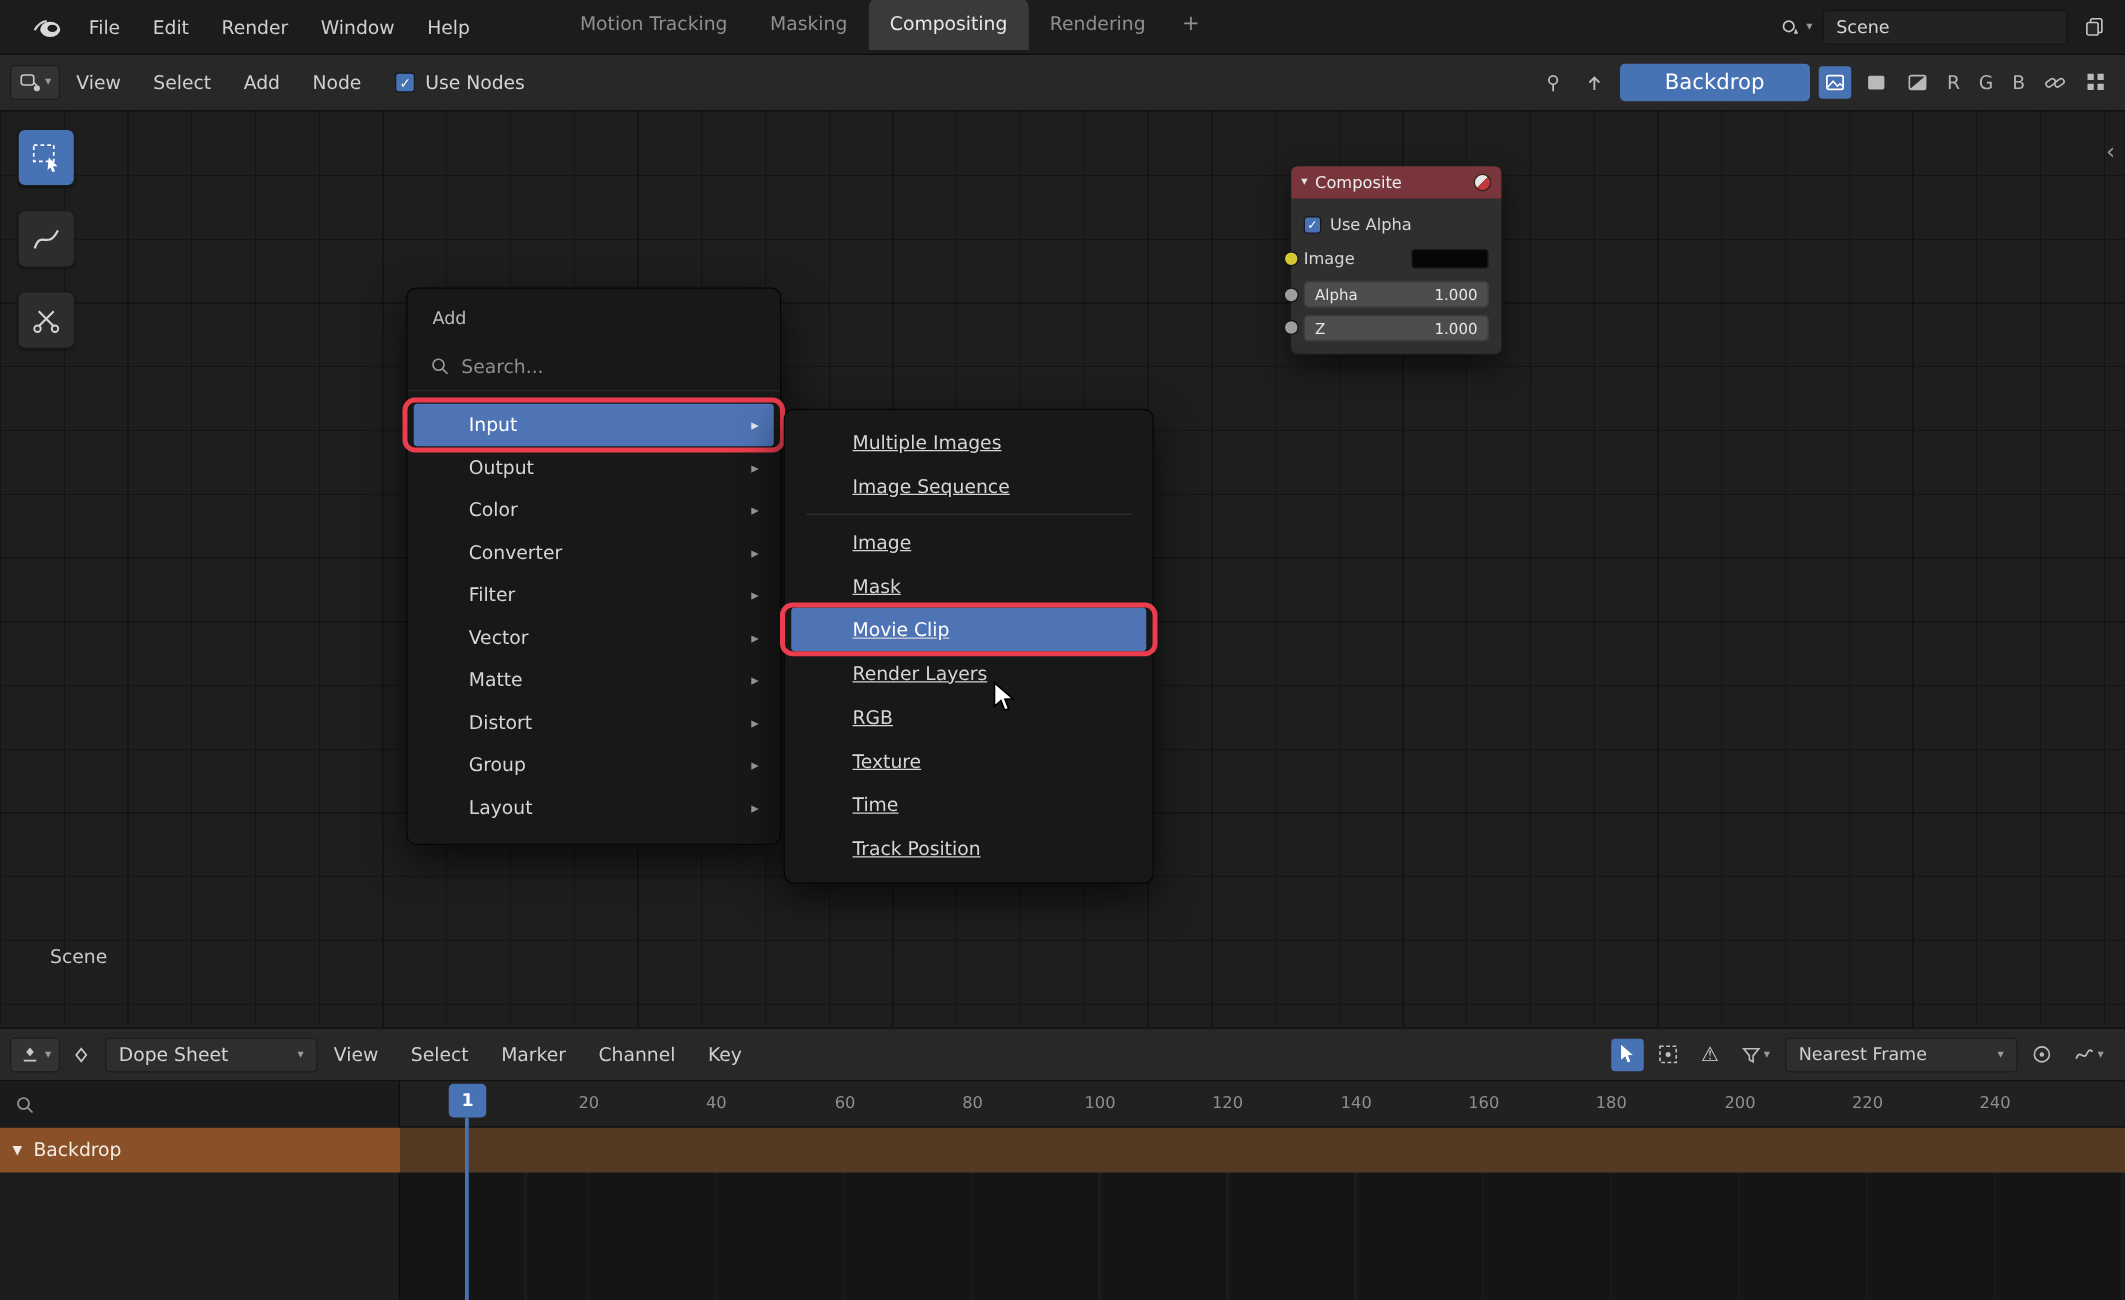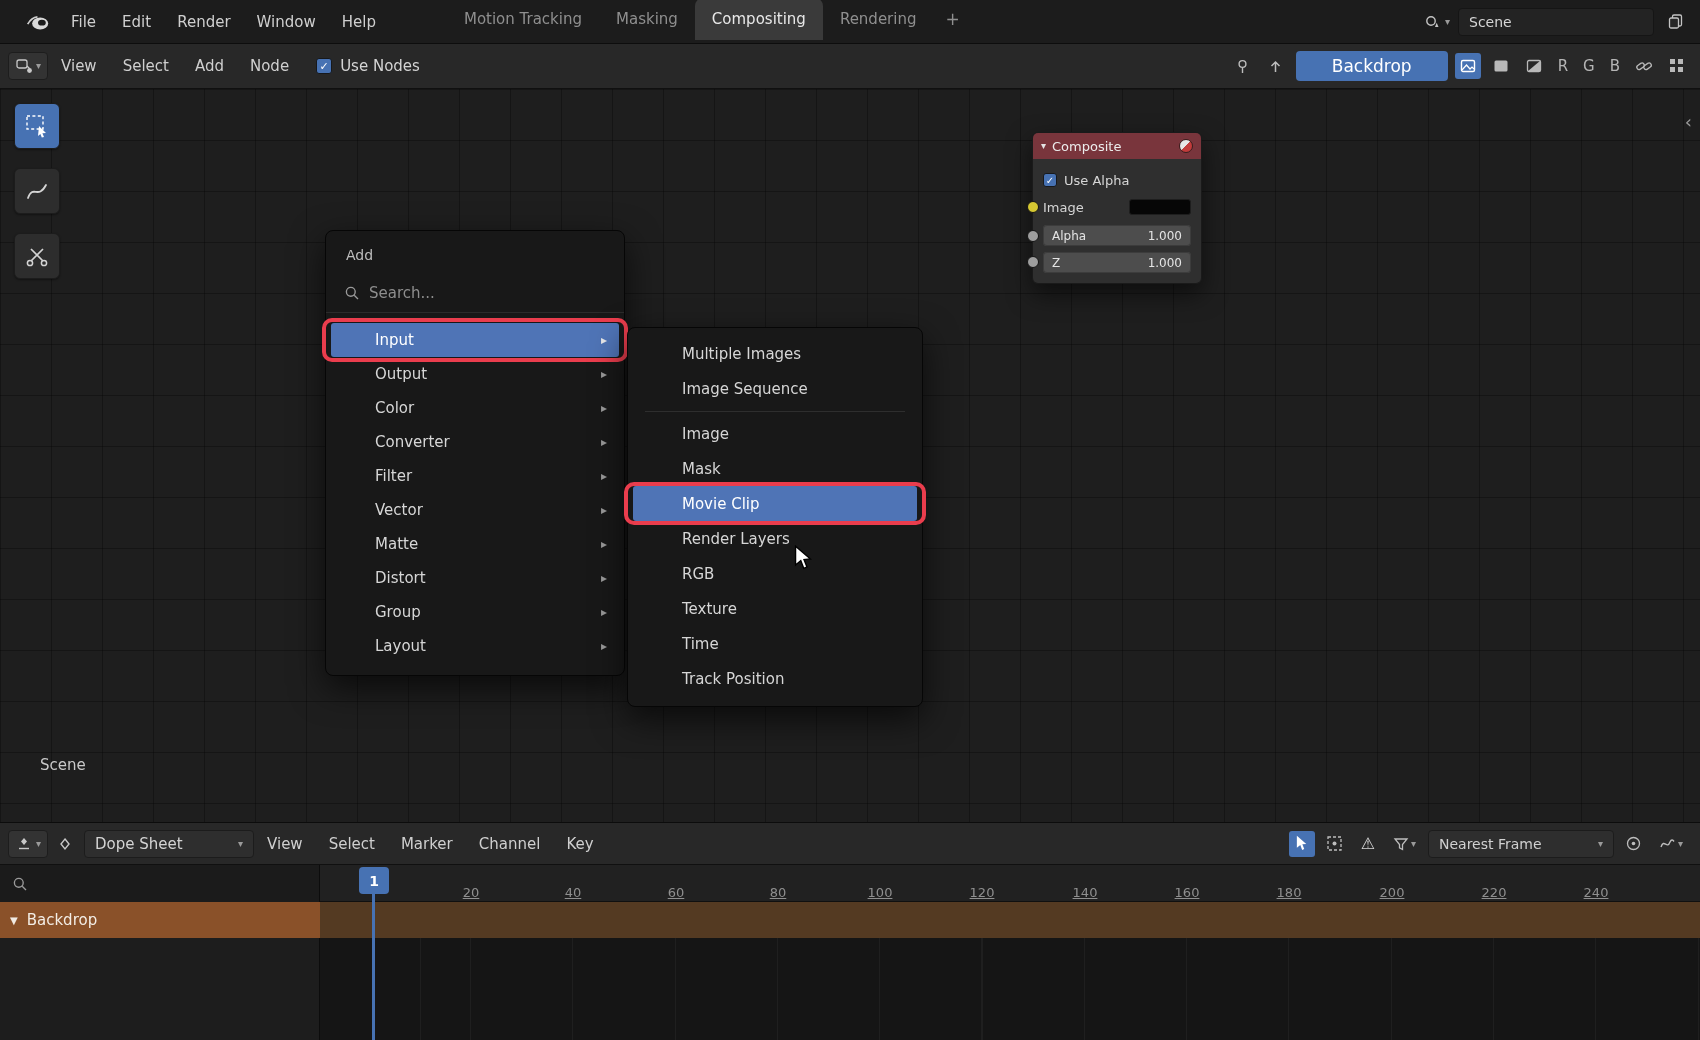--- a/index.html
+++ b/index.html
@@ -123,21 +123,21 @@
   .menu-item {
     position:relative; height:34px; display:flex; align-items:center;
     padding:0 12px 0 44px; font-size:15px; color:#d6d6d6; border-radius:3px;
   }
   .submenu .menu-item { height:35px; padding-left:49px; }
   .menu-item .arrow { margin-left:auto; color:#9a9a9a; font-size:12px; }
   .menu-item.hl { background:var(--menu-highlight,#4f74b6); color:#fff; }
   .menu-item.hl .arrow { color:#e8e8e8; }
   .sub-sep { height:1px; background:#2e2e2e; margin:5px 12px 4px; }
   .submenu { left:627px; top:327px; width:296px; }
-  .submenu .menu-items { padding:8px 5px 10px; }
+  .submenu .menu-items { padding:8px 5px 10px;text-decoration:underline; }
   .anno {
     position:absolute; border:4px solid var(--annotation-red,#ea3d4d); border-radius:10px;
     pointer-events:none;
   }
   .anno.input { inset:-5px -9px; }
   .anno.clip { inset:-4px -9px; }
 
   .cursor-overlay { position:absolute; left:794px; top:545px; z-index:30; }
 
   
@@ -156,21 +156,21 @@
     height:28px; width:186px; background:#2e2e2e; border:1px solid #1c1c1c; border-radius:4px;
     display:flex; align-items:center; justify-content:space-between; padding:0 10px;
     font-size:14px; color:#d0d0d0;
   }
   .combo-btn { height:26px; padding:0 5px; display:flex; align-items:center; gap:2px; border-radius:3px; }
 
   .ruler {
     position:absolute; top:865px; left:0; right:0; height:37px; background:#212121;
     border-bottom:1px solid #101010; z-index:4;
   }
-  .tick { position:absolute; top:20px; transform:translateX(-50%); font-size:13px; color:#8f8f8f;text-decoration:underline; }
+  .tick { position:absolute; top:10px; transform:translateX(-50%); font-size:13px; color:#8f8f8f; }
   .channel-search {
     position:absolute; top:865px; left:0; width:320px; height:37px; background:#1b1b1b;
     border-right:1px solid #0c0c0c; display:flex; align-items:center; padding:0 12px; z-index:5;
   }
   .channel-search input { background:transparent; border:none; outline:none; width:250px; color:#ccc; font-family:inherit; }
 
   .summary-left {
     position:absolute; top:902px; left:0; width:320px; height:36px;
     background:var(--summary-channel,#8a5129); display:flex; align-items:center; gap:9px;
     padding:0 10px; z-index:4;

